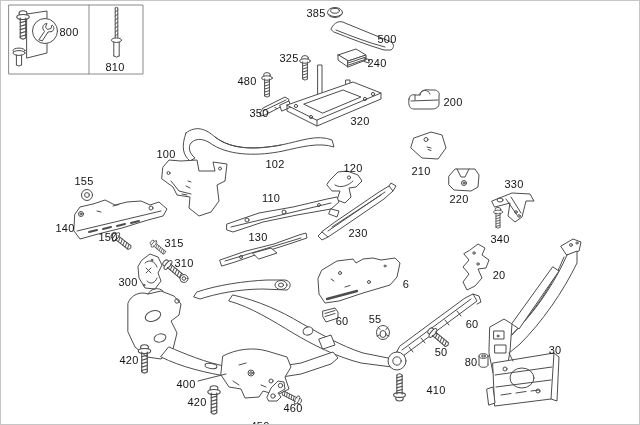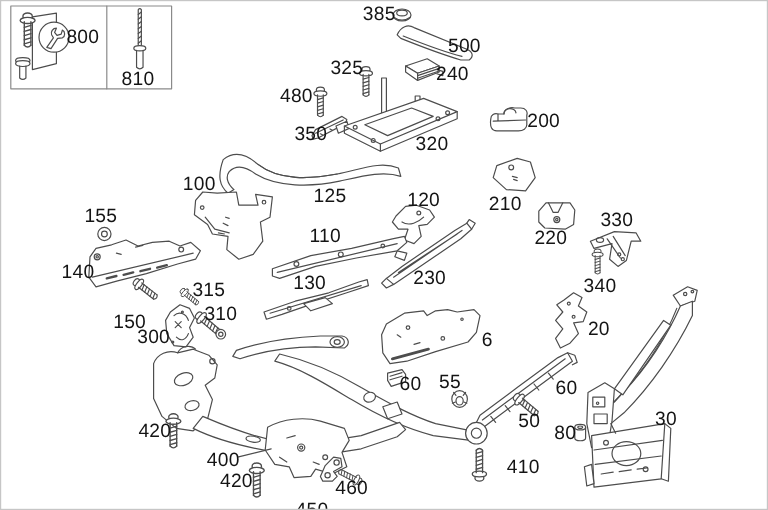--- a/index.html
+++ b/index.html
@@ -4,21 +4,21 @@
 <style>
   html,body{margin:0;padding:0;background:#ffffff;}
   .stage{
     position:relative;width:640px;height:425px;box-sizing:border-box;
     background:#ffffff;border:1px solid #c6c6c6;overflow:hidden;
     font-family:"Liberation Sans",sans-serif;
   }
   .stage svg{position:absolute;left:0;top:0;}
   .callout{
     position:absolute;transform:translate(-50%,-50%);
-    font-size:16px;line-height:1;color:#141414;white-space:nowrap;
+    font-size:11px;line-height:1;color:#141414;white-space:nowrap;
     letter-spacing:.2px;cursor:default;user-select:none;text-align:right;
   }
 </style>
 </head>
 <body>
 
 <div class="stage">
 
   <svg width="640" height="425" viewBox="0 0 640 425" fill="none" stroke="#4d4d4d" stroke-width="1" stroke-linejoin="round" stroke-linecap="round">
 
@@ -301,31 +301,31 @@
   <div class="callout" style="left:114px;top:66px">810</div>
   <div class="callout" style="left:315px;top:12px">385</div>
   <div class="callout" style="left:386px;top:38px">500</div>
   <div class="callout" style="left:288px;top:57px">325</div>
   <div class="callout" style="left:376px;top:62px">240</div>
   <div class="callout" style="left:246px;top:80px">480</div>
   <div class="callout" style="left:258px;top:112px">350</div>
   <div class="callout" style="left:359px;top:120px">320</div>
   <div class="callout" style="left:452px;top:101px">200</div>
   <div class="callout" style="left:165px;top:153px">100</div>
-  <div class="callout" style="left:274px;top:163px">125</div>
+  <div class="callout" style="left:274px;top:163px">102</div>
   <div class="callout" style="left:352px;top:167px">120</div>
   <div class="callout" style="left:420px;top:170px">210</div>
   <div class="callout" style="left:83px;top:180px">155</div>
   <div class="callout" style="left:513px;top:183px">330</div>
   <div class="callout" style="left:458px;top:198px">220</div>
   <div class="callout" style="left:270px;top:197px">110</div>
   <div class="callout" style="left:64px;top:227px">140</div>
   <div class="callout" style="left:257px;top:236px">130</div>
   <div class="callout" style="left:357px;top:232px">230</div>
-  <div class="callout" style="left:107px;top:268px">150</div>
+  <div class="callout" style="left:107px;top:236px">150</div>
   <div class="callout" style="left:173px;top:242px">315</div>
   <div class="callout" style="left:183px;top:262px">310</div>
   <div class="callout" style="left:499px;top:238px">340</div>
   <div class="callout" style="left:127px;top:281px">300</div>
   <div class="callout" style="left:405px;top:283px">6</div>
   <div class="callout" style="left:498px;top:274px">20</div>
   <div class="callout" style="left:341px;top:320px">60</div>
   <div class="callout" style="left:374px;top:318px">55</div>
   <div class="callout" style="left:471px;top:323px">60</div>
   <div class="callout" style="left:440px;top:351px">50</div>

